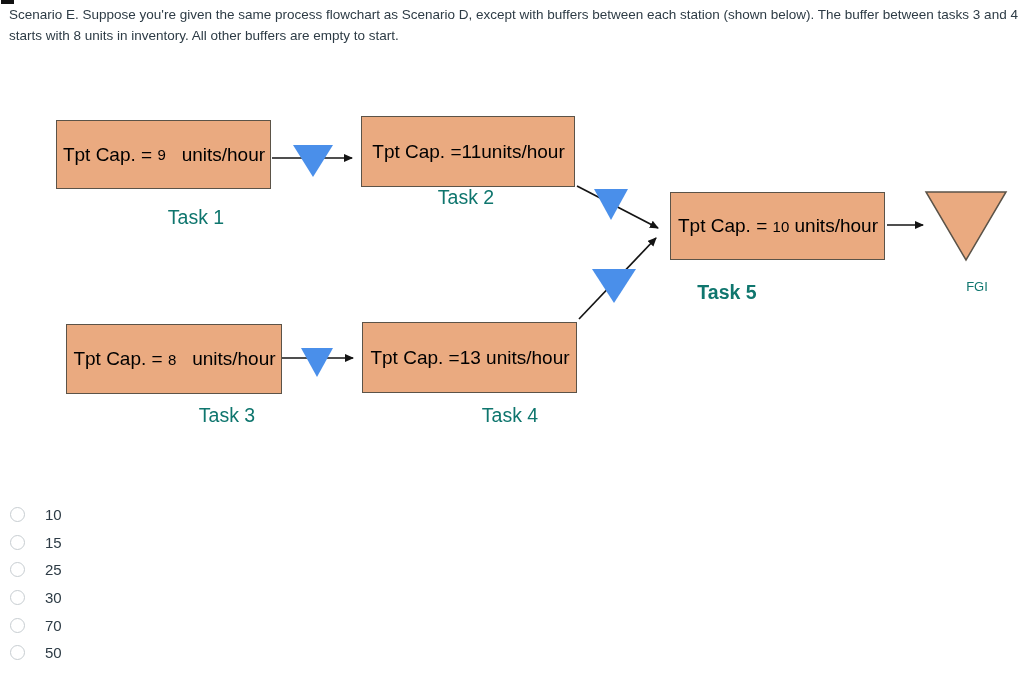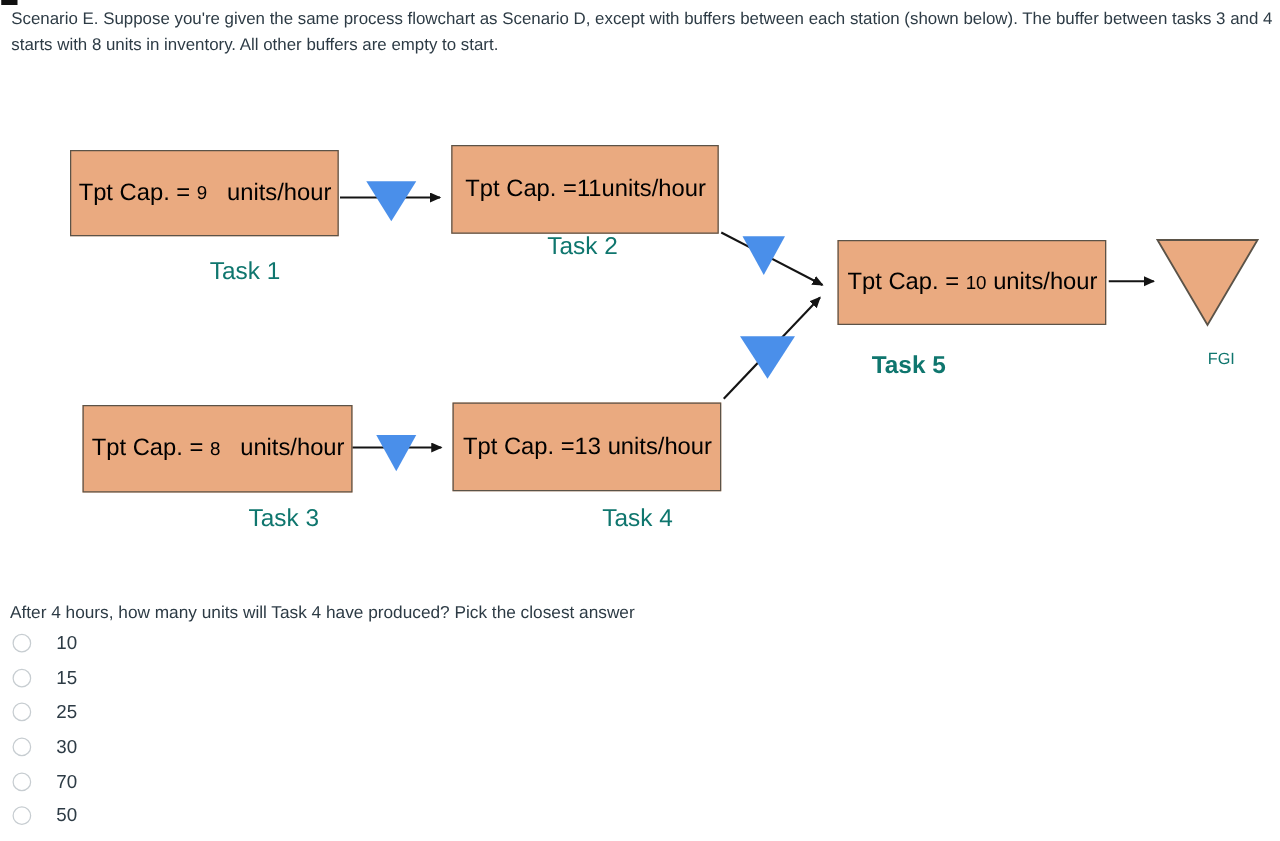--- a/index.html
+++ b/index.html
@@ -125,21 +125,20 @@
 
   <div class="buf b1"></div>
   <div class="buf b2"></div>
   <div class="buf b3"></div>
   <div class="buf b4"></div>
 
   <svg class="fgi-svg" width="92" height="82" viewBox="0 0 92 82" xmlns="http://www.w3.org/2000/svg">
     <polygon points="6,6 86,6 46,74" fill="#EAAA80" stroke="#5B5348" stroke-width="1.5"></polygon>
   </svg>
 
-  <p class="question">After 4 hours, how many units will Task 4 have produced? Pick the closest answer</p>
 
   <div class="options">
     <div class="option-row">
       <div class="radio"></div>
       <div class="option-label">10</div>
     </div>
     <div class="option-row">
       <div class="radio"></div>
       <div class="option-label">15</div>
     </div>

